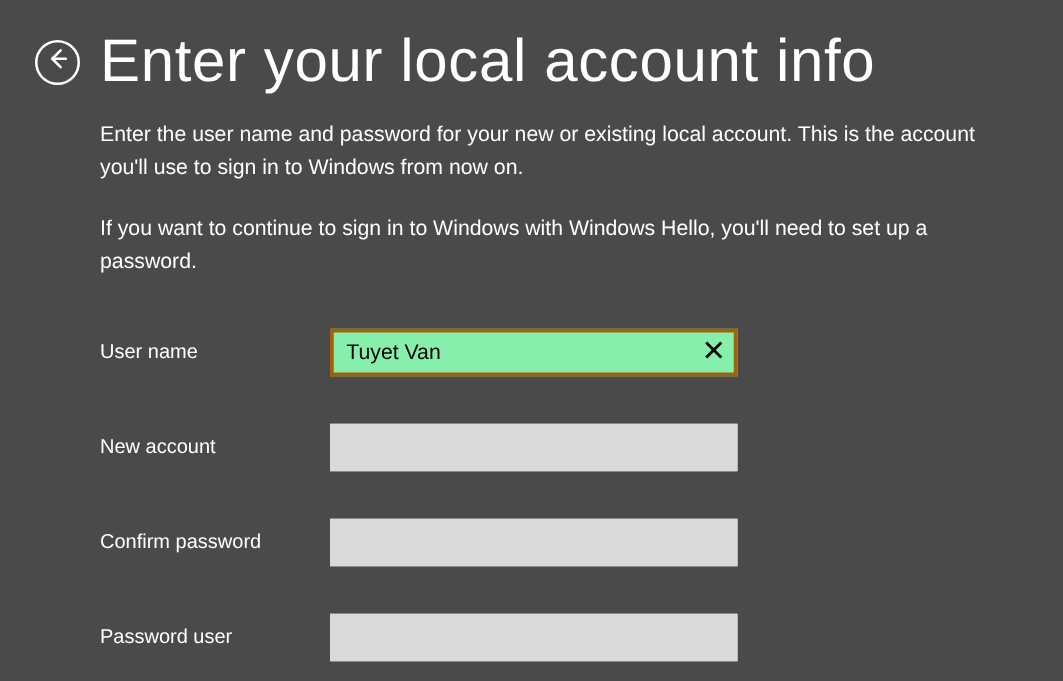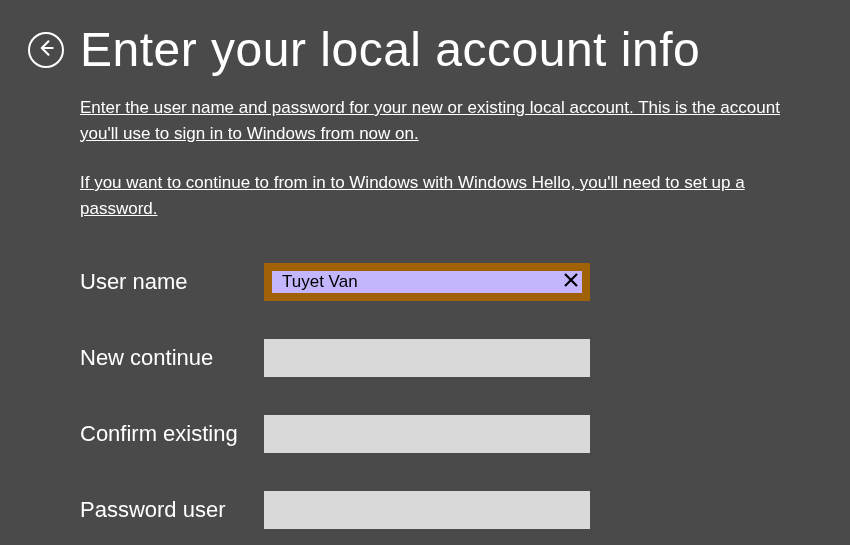--- a/index.html
+++ b/index.html
@@ -45,45 +45,44 @@
       padding: 18px 40px 0 80px;
     }
     .description {
       font-size: 17px;
       line-height: 1.5;
       font-weight: 400;
       max-width: 720px;
     }
     .description p {
       margin-bottom: 24px;
-      text-decoration: underline;
     }
     .form {
       margin-top: 42px;
     }
     .form-row {
       display: flex;
       align-items: center;
       margin-bottom: 38px;
     }
     .form-label {
       width: 184px;
-      font-size: 22px;
+      font-size: 16px;
       font-weight: 400;
       flex-shrink: 0;
     }
     .input-wrapper {
       position: relative;
       width: 326px;
     }
     .text-input {
       width: 100%;
       height: 38px;
-      border: 8px solid #a16207;
-      background: #c4b5fd;
+      border: 3px solid #a16207;
+      background: #86efac;
       color: #000000;
       font-size: 17px;
       padding: 0 36px 0 10px;
       font-family: inherit;
       outline: none;
     }
     .text-input.inactive {
       background: #d9d9d9;
       border: 2px solid #d9d9d9;
     }
@@ -116,48 +115,48 @@
         <line x1="7" y1="12" x2="20" y2="12" stroke-linecap="round"></line>
       </svg>
     </span>
   </div>
   <h1 class="title">Enter your local account info</h1>
 </div>
 
 <div class="content">
   <div class="description">
     <p>Enter the user name and password for your new or existing local account. This is the account you'll use to sign in to Windows from now on.</p>
-    <p>If you want to continue to from in to Windows with Windows Hello, you'll need to set up a password.</p>
+    <p>If you want to continue to sign in to Windows with Windows Hello, you'll need to set up a password.</p>
   </div>
 
   <div class="form">
     <div class="form-row">
       <div class="form-label">User name</div>
       <div class="input-wrapper">
         <input type="text" class="text-input" value="Tuyet Van" style="">
         <div class="clear-button">
           <span>
             <svg viewBox="0 0 16 16" stroke="#000000" stroke-width="2.2">
               <line x1="2" y1="2" x2="14" y2="14"></line>
               <line x1="14" y1="2" x2="2" y2="14"></line>
             </svg>
           </span>
         </div>
       </div>
     </div>
 
     <div class="form-row">
-      <div class="form-label">New continue</div>
+      <div class="form-label">New account</div>
       <div class="input-wrapper">
         <input type="password" class="text-input inactive" value="" style="">
       </div>
     </div>
 
     <div class="form-row">
-      <div class="form-label">Confirm existing</div>
+      <div class="form-label">Confirm password</div>
       <div class="input-wrapper">
         <input type="password" class="text-input inactive" value="" style="">
       </div>
     </div>
 
     <div class="form-row">
       <div class="form-label">Password user</div>
       <div class="input-wrapper">
         <input type="text" class="text-input inactive" value="" style="">
       </div>

